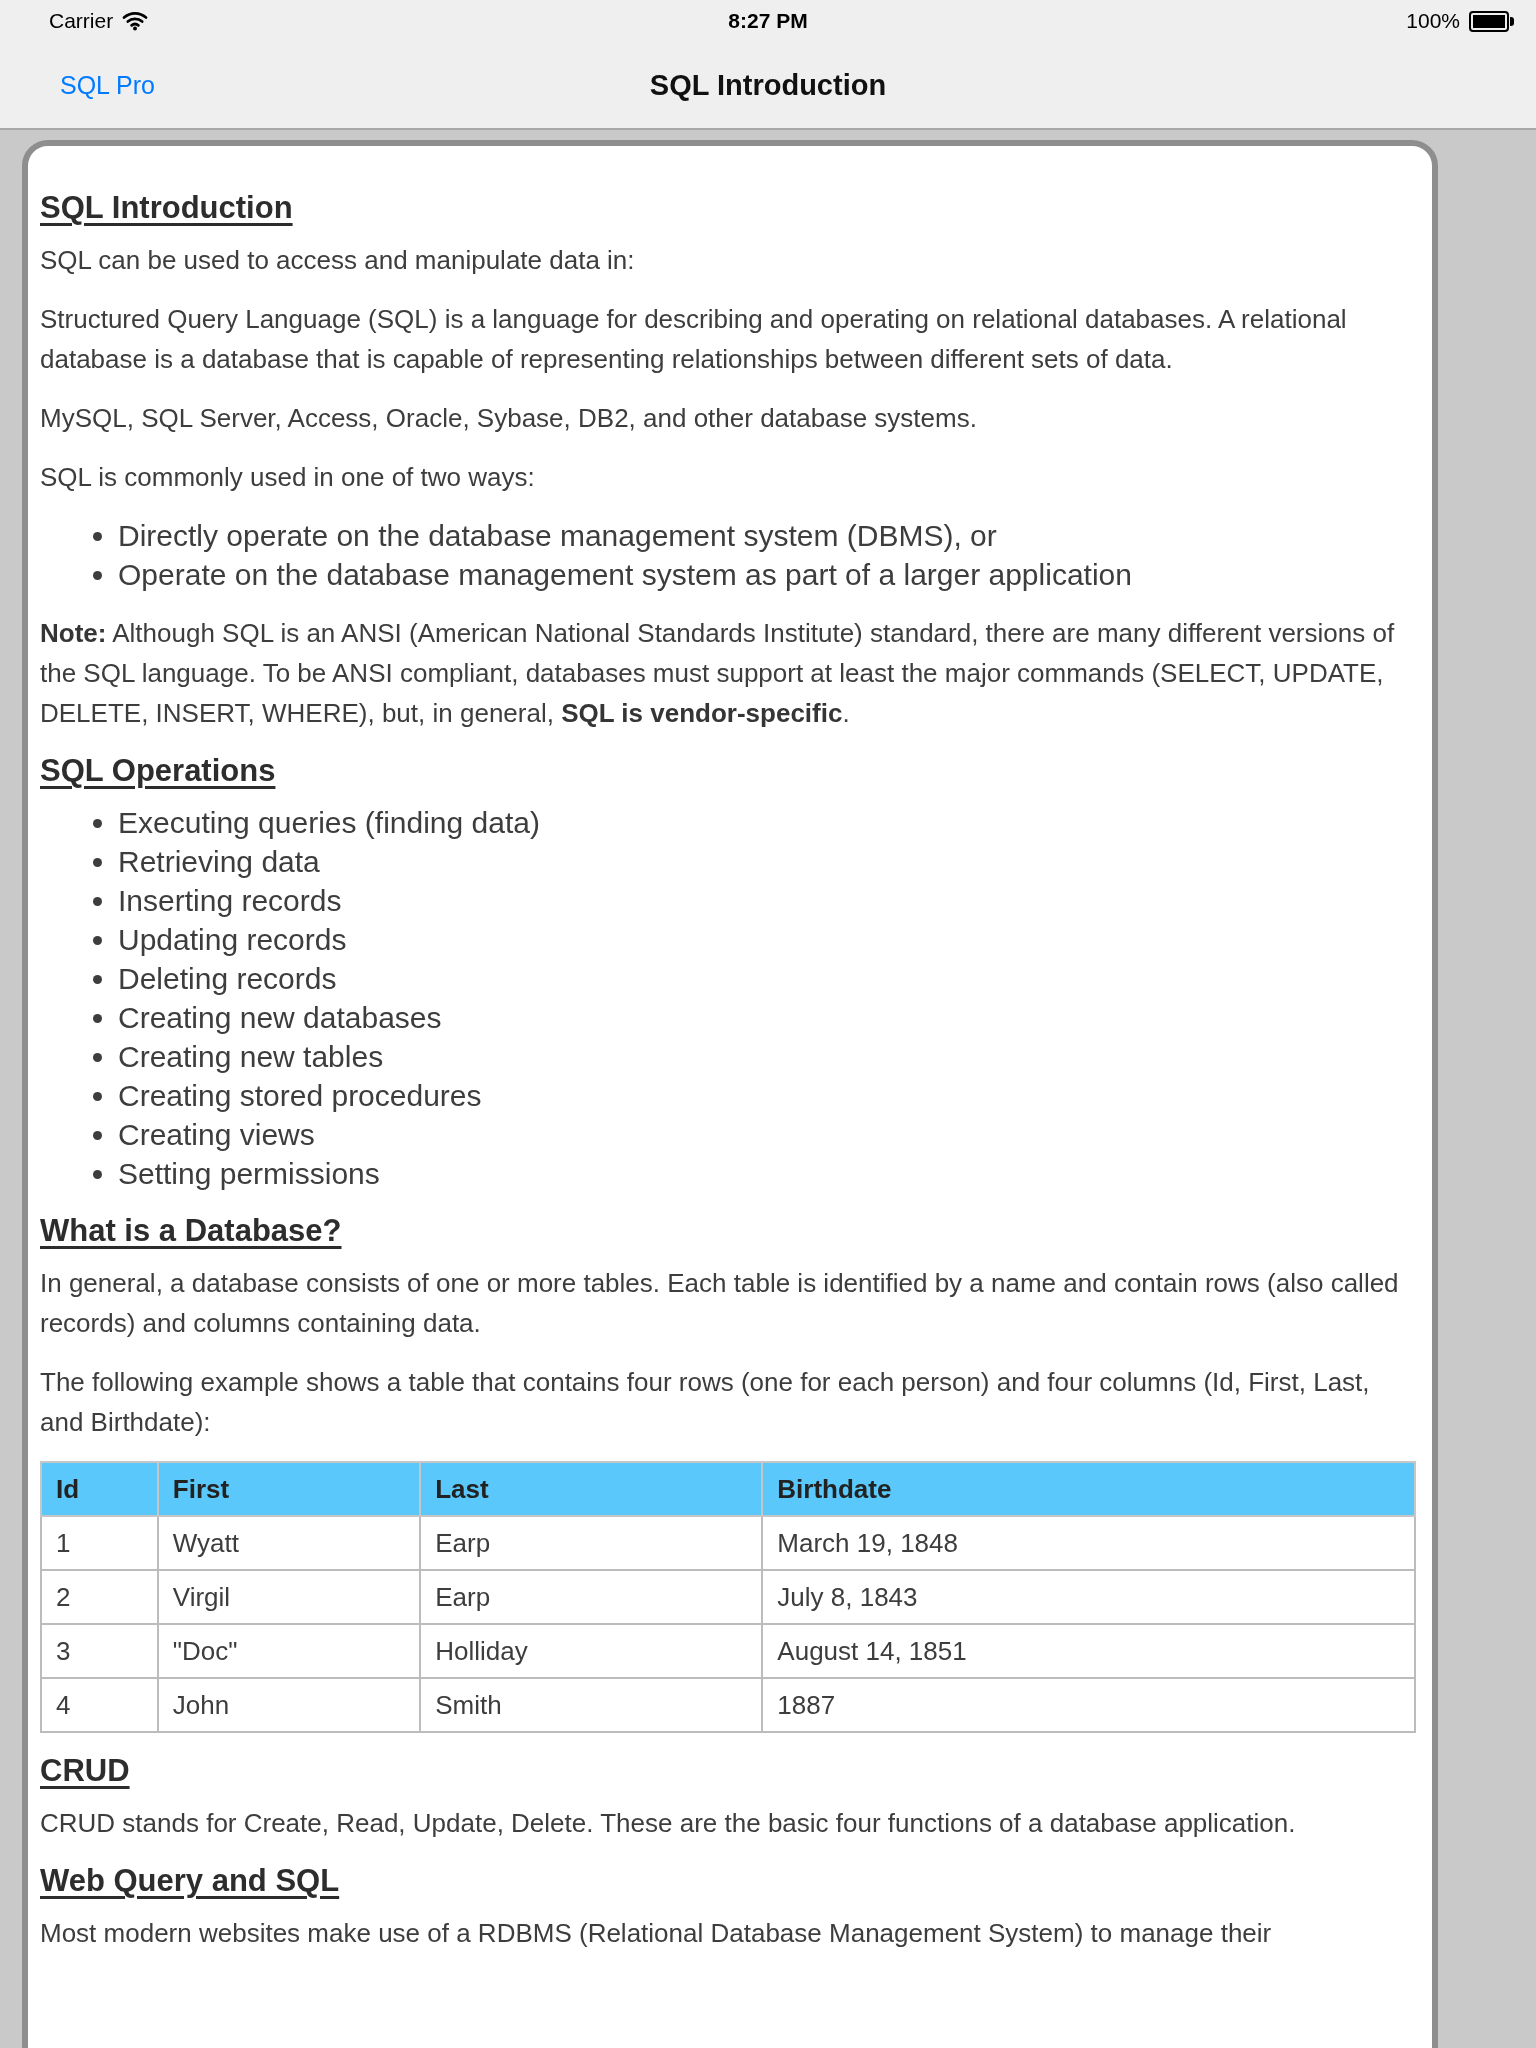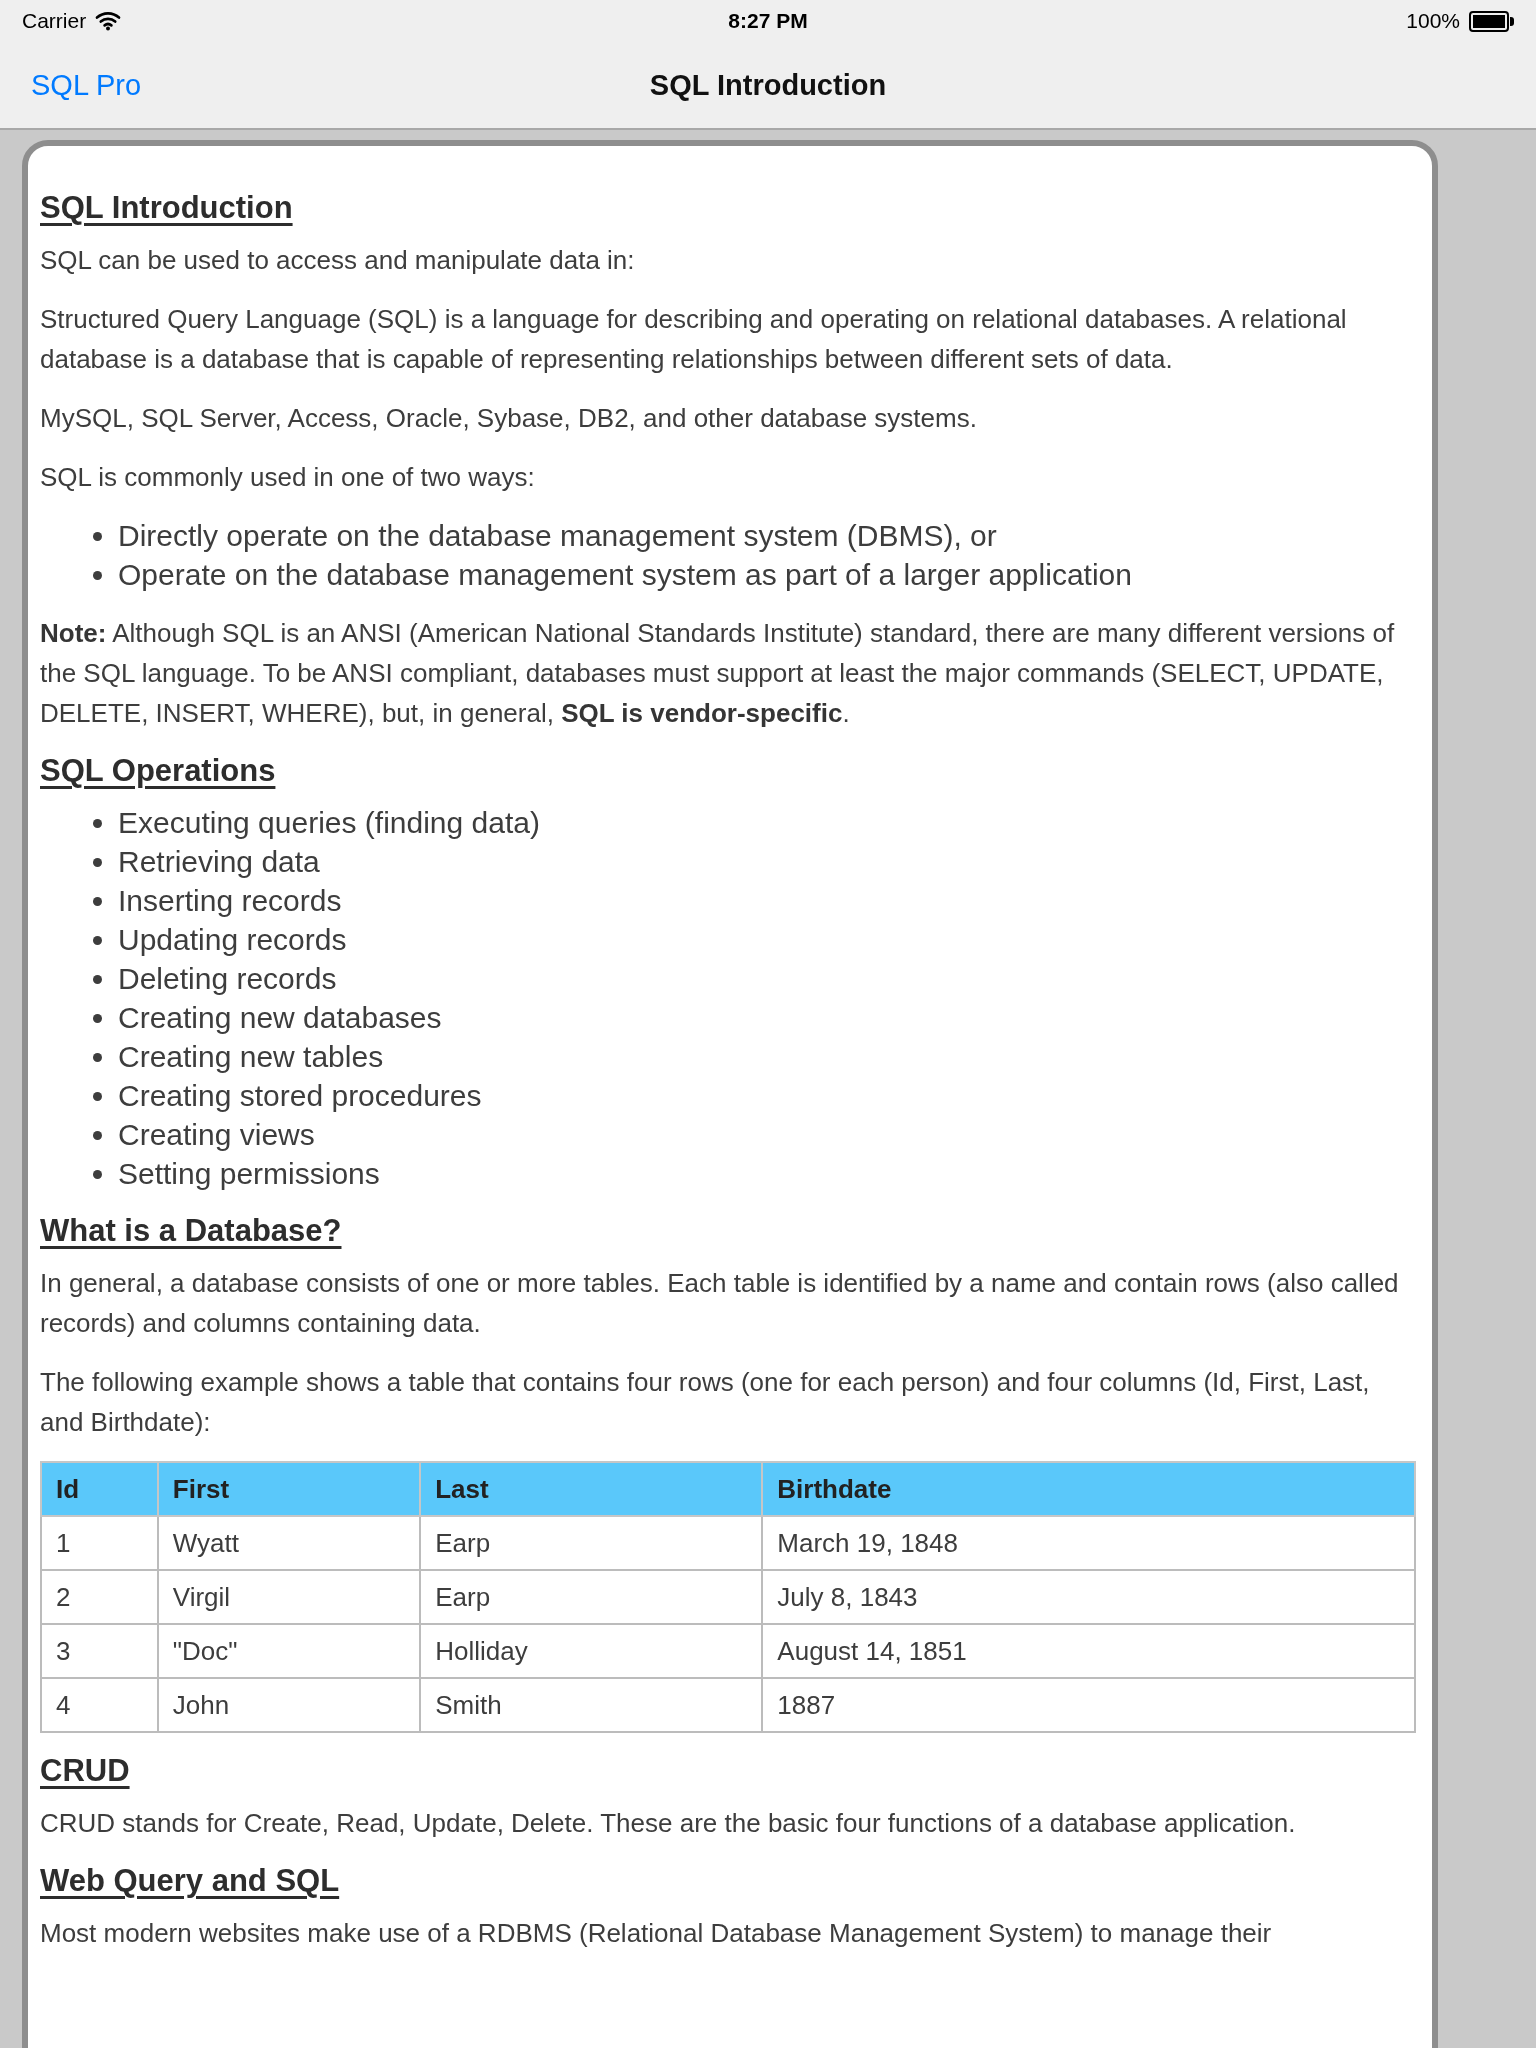--- a/index.html
+++ b/index.html
@@ -8,21 +8,21 @@
     font-family:"Liberation Sans","DejaVu Sans",sans-serif;
     background:#c9c9c9;
     -webkit-font-smoothing:antialiased;
   }
   
   .status-bar {
     height:42px; background:#efefef;
     display:flex; align-items:center; justify-content:space-between;
     padding:0 22px; font-size:21px; color:#000; position:relative;
   }
-  .sb-left, .sb-right { display:flex; align-items:center; gap:9px; }
+  .sb-left, .sb-right { display:flex; align-items:center; gap:9px;margin-left:27px; }
   .sb-time {
     position:absolute; left:0; right:0; text-align:center;
     font-weight:700; font-size:21px;
   }
   .wifi-svg { width:26px; height:20px; display:block; }
   .batt { display:flex; align-items:center; }
   .batt-body {
     width:40px; height:21px; border:2px solid #000; border-radius:4px;
     padding:2px; background:#000; background-clip:content-box;
   }
@@ -30,21 +30,21 @@
     width:4px; height:9px; background:#000;
     border-radius:0 3px 3px 0; margin-left:1px;
   }
   
   .nav-bar {
     height:88px; background:#efefef; position:relative;
     display:flex; align-items:center;
     border-bottom:2px solid #a8a8a8;
   }
   .back-button {
-    color:#007aff; font-size:29px; margin-left:31px; z-index:2;
+    color:#007aff; font-size:25px; margin-left:60px; z-index:2;
     cursor:pointer; background:none; border:none;
     font-family:inherit;
   }
   .nav-title {
     position:absolute; left:0; right:0; text-align:center;
     font-size:29px; font-weight:bold; color:#111;
   }
   
   .content { height:1918px; background:#c9c9c9; overflow:hidden; }
   .card {

